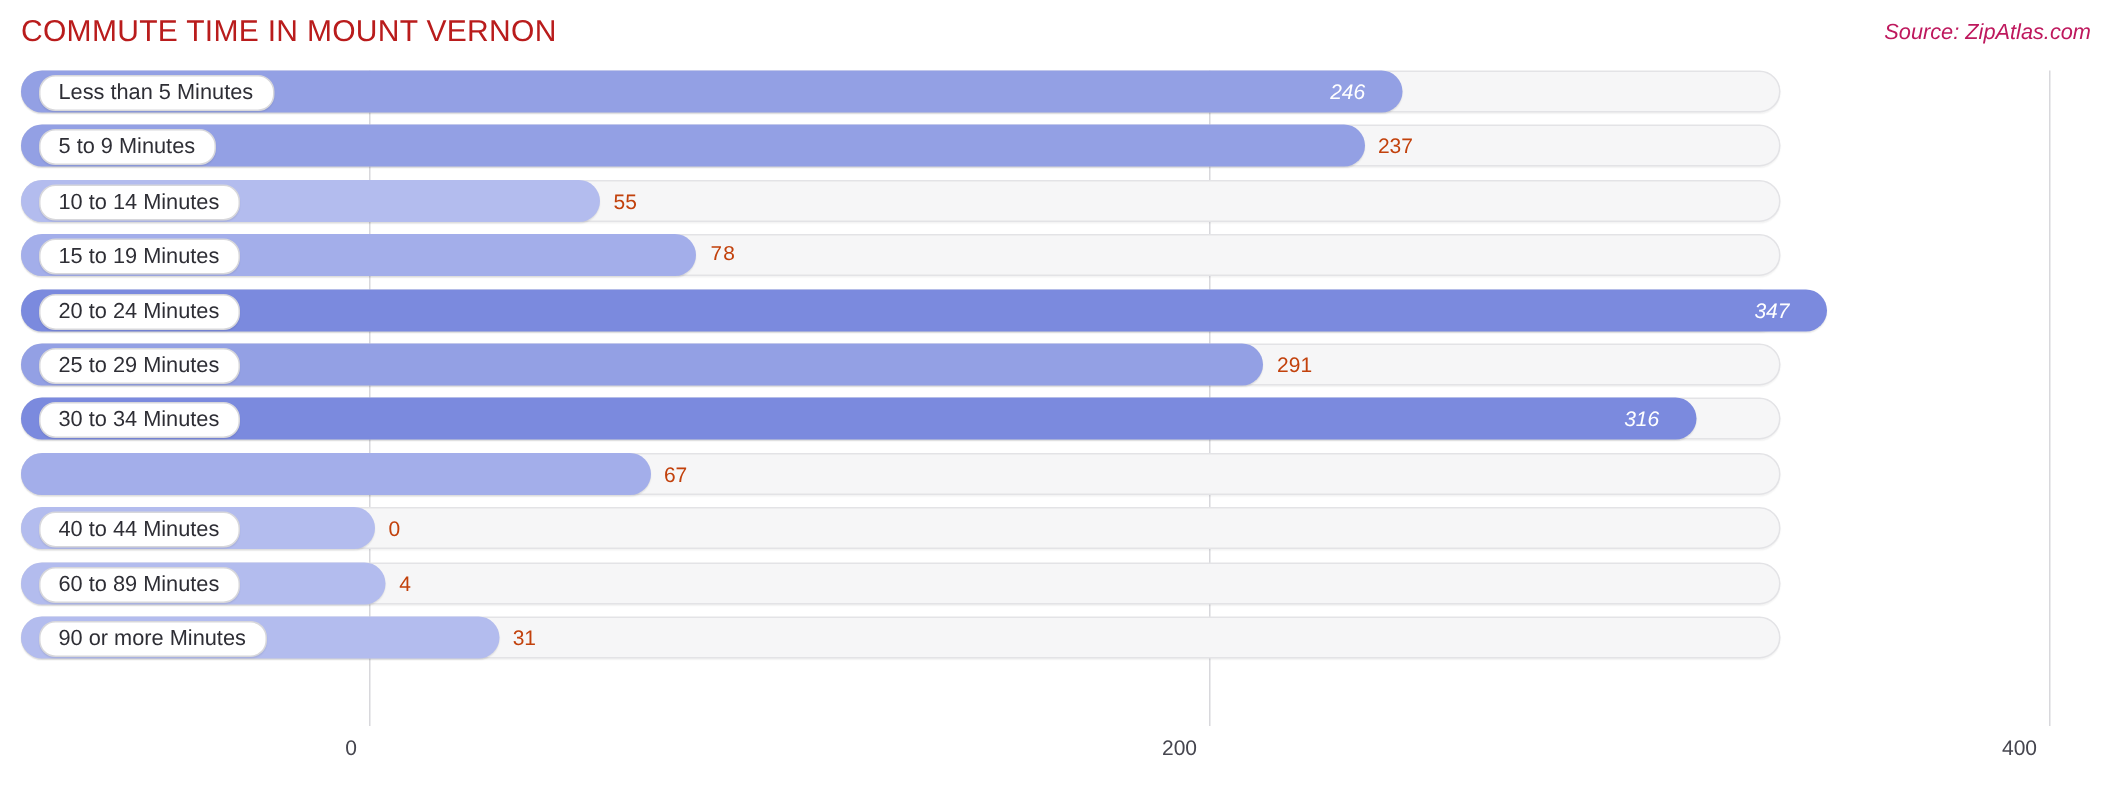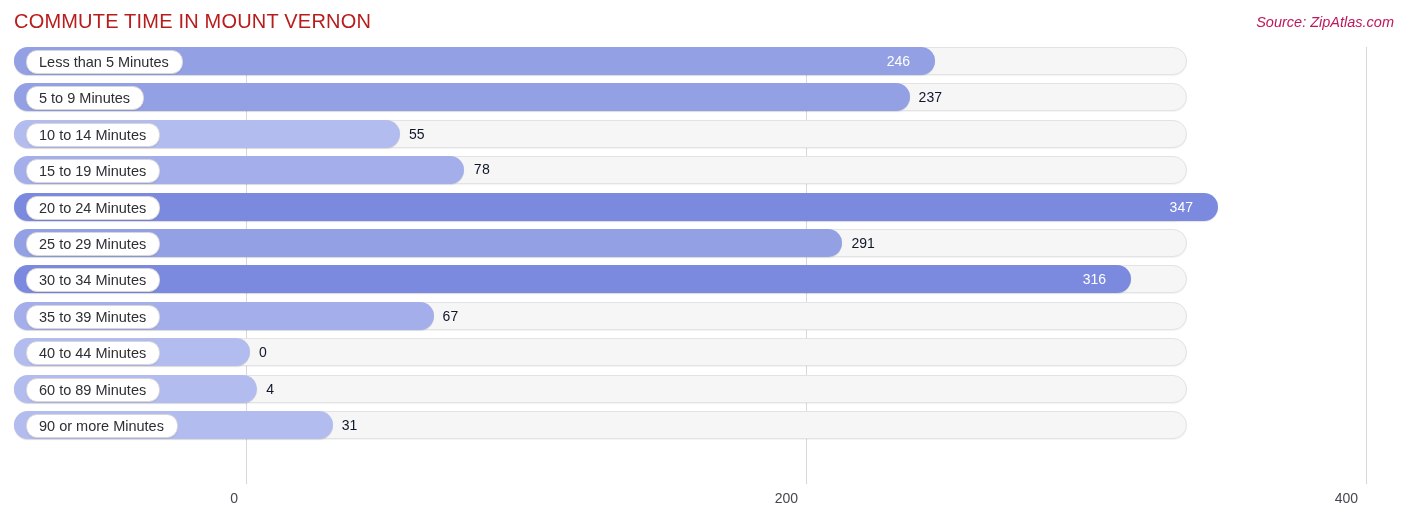--- a/index.html
+++ b/index.html
@@ -72,22 +72,22 @@
     font-size:14.5px;color:#2e2e35;
     white-space:nowrap;
     box-shadow:0 1px 1px rgba(0,0,0,.07);
   }
 
   .value{
     position:absolute;top:0;height:28px;
     display:flex;align-items:center;
     font-size:14px;white-space:nowrap;
   }
-  .value.outside{color:#0f172a;}
-  .value.inside{color:#ffffff;}
+  .value.outside{color:#c2410c;}
+  .value.inside{color:#ffffff;font-style:italic;}
 
   
   #axis{
     position:absolute;left:0;top:484px;width:1406px;height:39px;
   }
   .tick-label{
     position:absolute;top:6px;
     font-size:14px;color:#46464f;
     transform:translateX(-100%);
     white-space:nowrap;
@@ -144,21 +144,20 @@
       </div>
       <div class="row">
         <div class="track"></div>
         <div class="bar" style="width: 1116.8px; background: rgb(123, 138, 222);"></div>
         <div class="pill">30 to 34 Minutes</div>
         <div class="value inside" style="left: 1082.8px; text-align: center;">316</div>
       </div>
       <div class="row">
         <div class="track"></div>
         <div class="bar" style="width: 419.6px; background: rgb(163, 174, 234);"></div>
-        <div class="pill">35 to 39 Minutes</div>
         <div class="value outside" style="left: 442.6px;">67</div>
       </div>
       <div class="row">
         <div class="track"></div>
         <div class="bar" style="width: 236px; background: rgb(179, 188, 238);"></div>
         <div class="pill">40 to 44 Minutes</div>
         <div class="value outside" style="left: 259px;">0</div>
       </div>
       <div class="row">
         <div class="track"></div>

